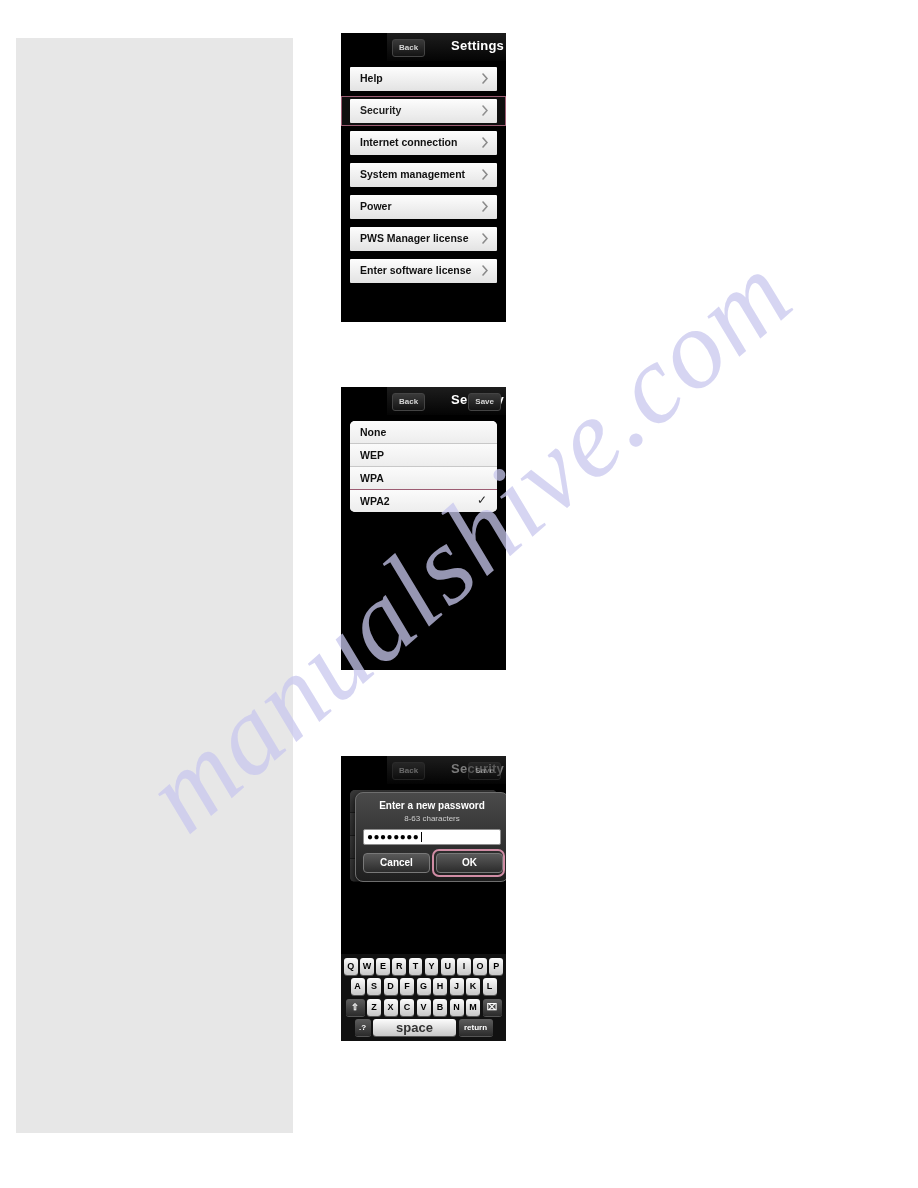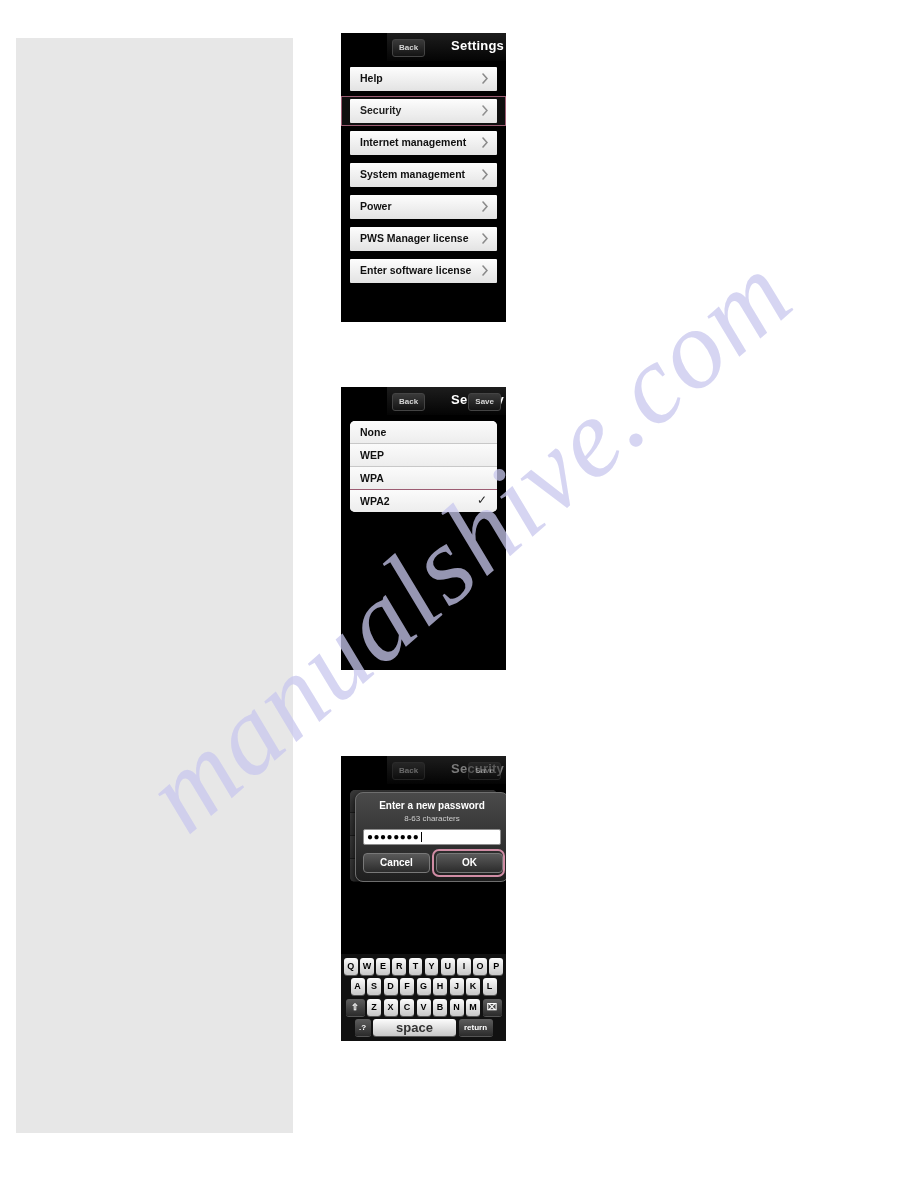--- a/index.html
+++ b/index.html
@@ -344,21 +344,21 @@
           <svg width="6" height="11" viewBox="0 0 6 11">
               <path d="M1 1 L5 5.5 L1 10" stroke="#8a8a8a" stroke-width="1.6" fill="none" stroke-linecap="round"></path>
             </svg>
         </span>
       </div>
       <div class="hl-band"></div>
     </div>
 
     <div class="menu-row">
       <div class="menu-item">
-        <span class="label">Internet management</span>
+        <span class="label">Internet connection</span>
         <span class="chev">
           <svg width="6" height="11" viewBox="0 0 6 11">
               <path d="M1 1 L5 5.5 L1 10" stroke="#8a8a8a" stroke-width="1.6" fill="none" stroke-linecap="round"></path>
             </svg>
         </span>
       </div>
     </div>
 
     <div class="menu-row">
       <div class="menu-item">

